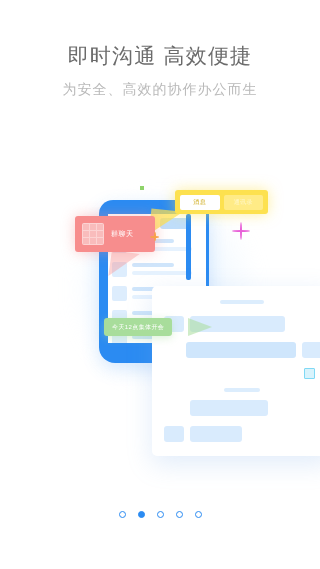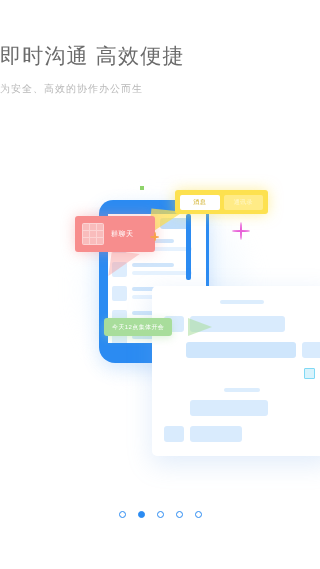--- a/index.html
+++ b/index.html
@@ -14,33 +14,33 @@
     font-family: "Liberation Sans", "DejaVu Sans", sans-serif;
     position: relative;
   }
 
   
   .headings {
     position: absolute;
     top: 42px;
     left: 0;
     width: 320px;
-    text-align: left;
+    text-align: center;
   }
   .title {
     font-size: 21px;
     letter-spacing: 1.2px;
     color: #6b6b6b;
     font-weight: 400;
     line-height: 28px;
     white-space: nowrap;
   }
   .subtitle {
     margin-top: 10px;
-    font-size: 10px;
+    font-size: 14px;
     letter-spacing: 1px;
     color: #b9b9b9;
     font-weight: 400;
     line-height: 18px;
     white-space: nowrap;
   }
 
   
   .illu {
     position: absolute;

